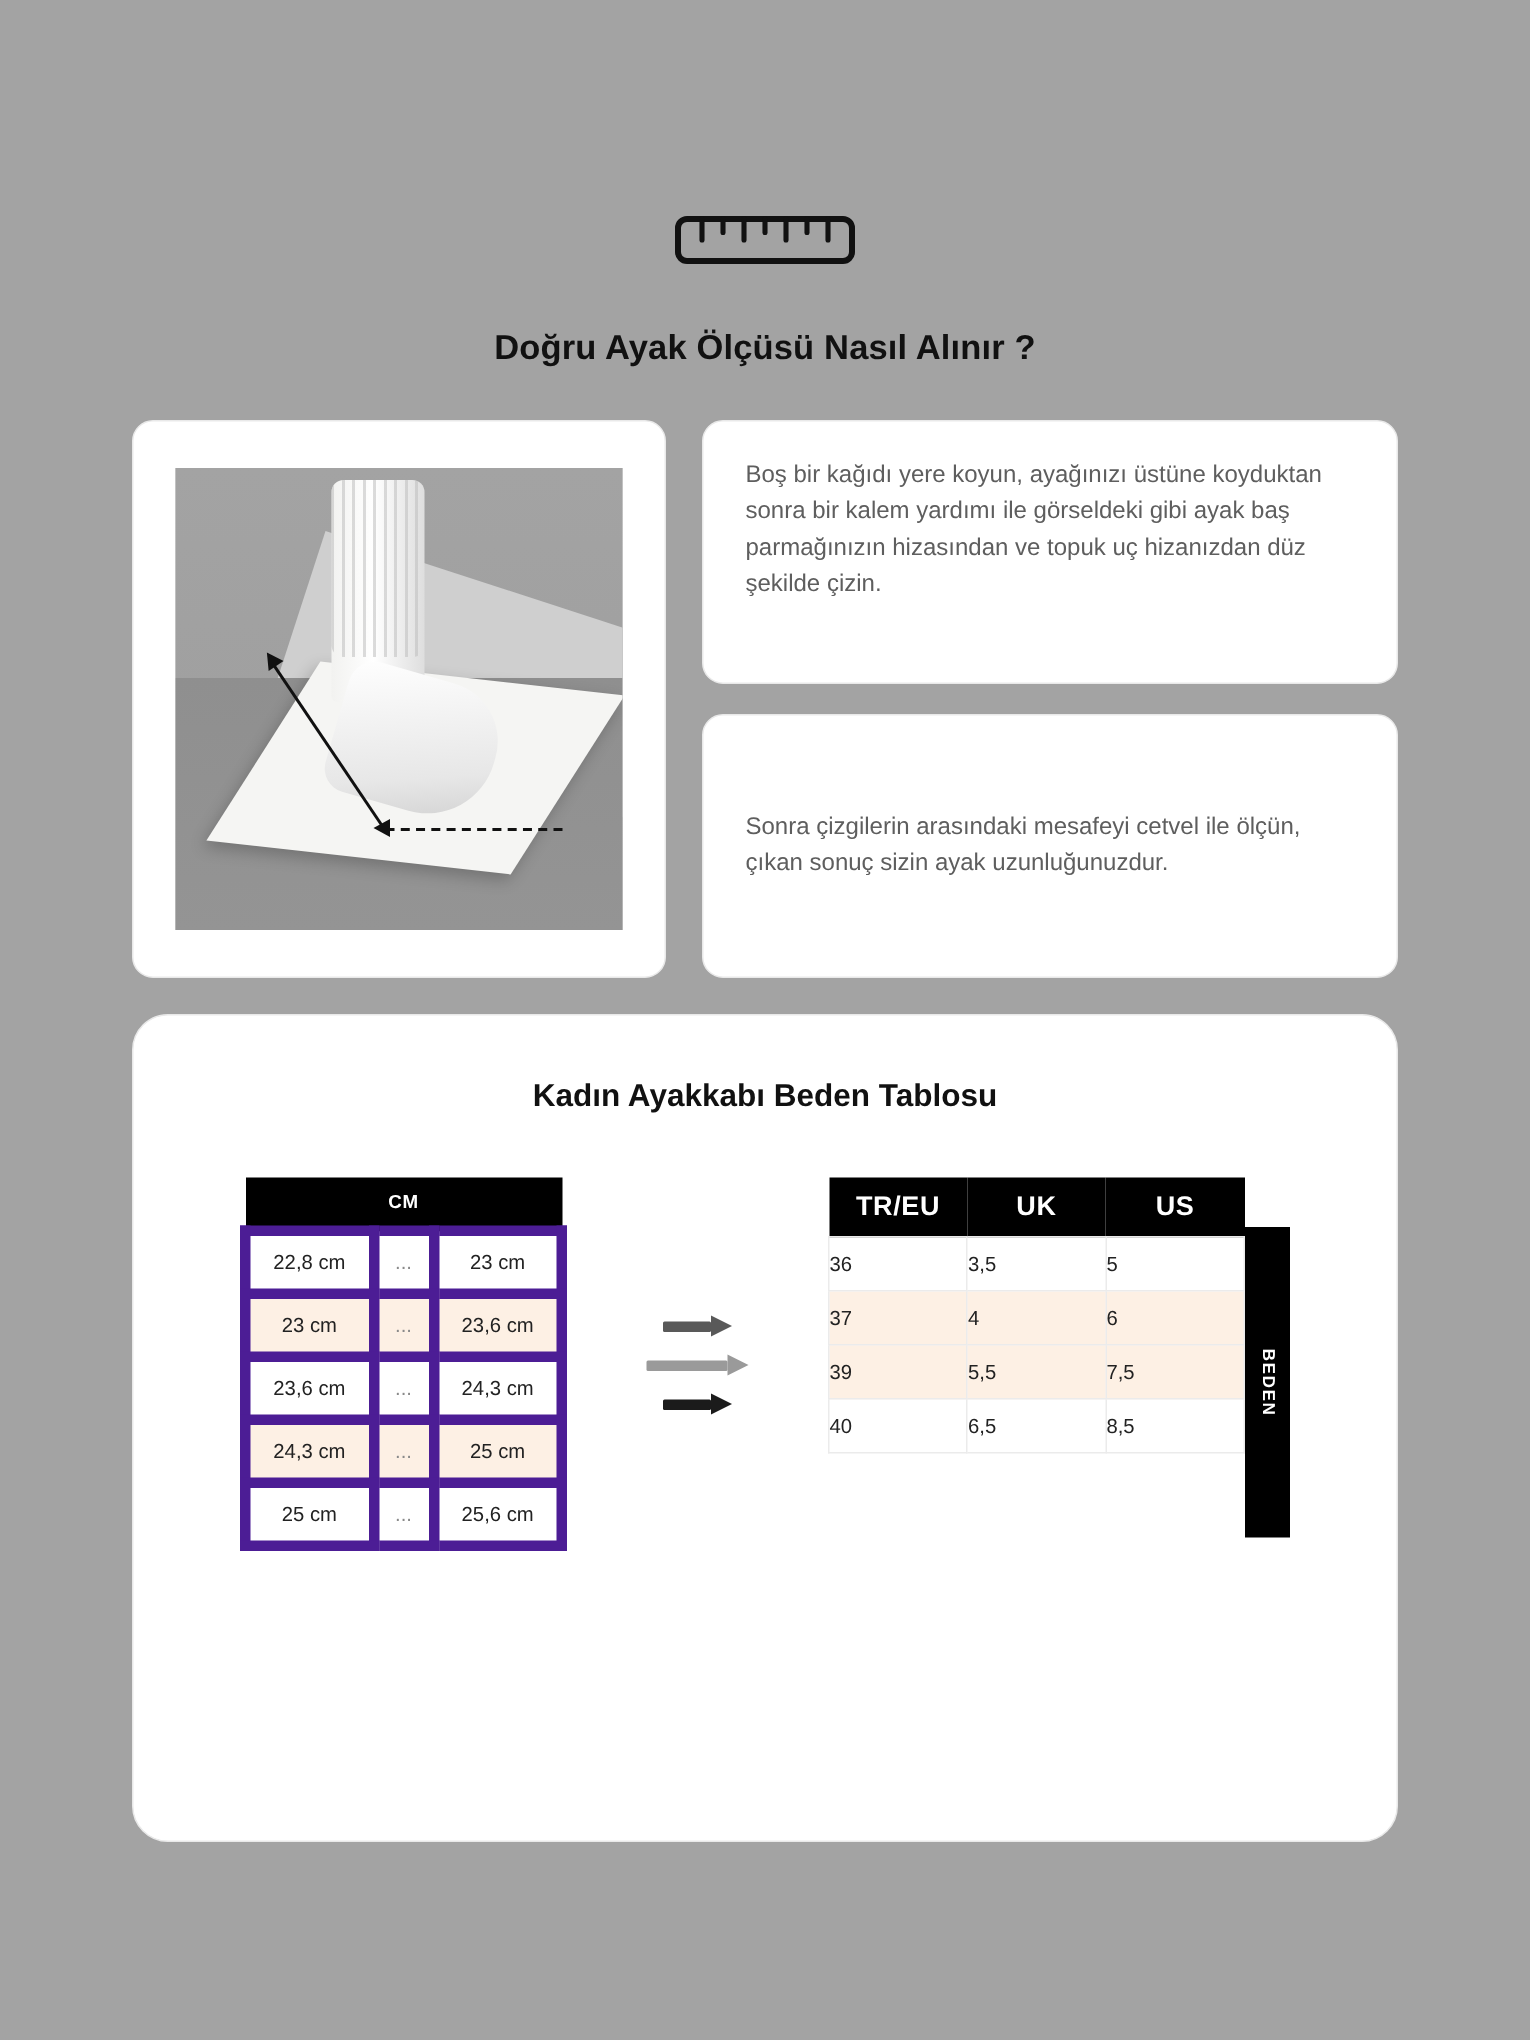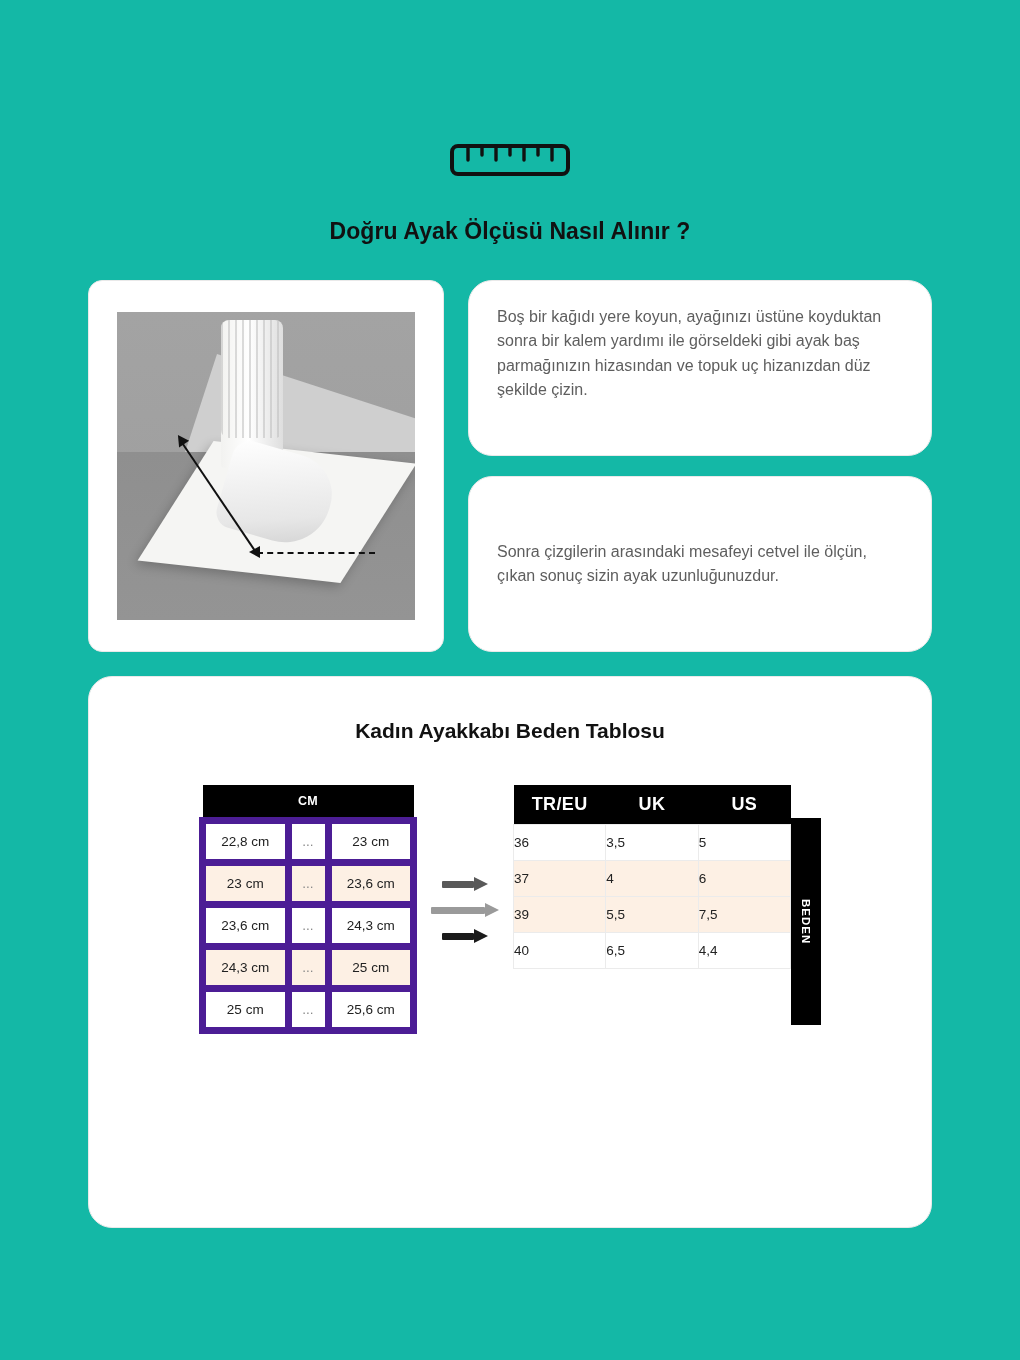--- a/index.html
+++ b/index.html
@@ -9,21 +9,21 @@
     width: 1020px;
     height: 1360px;
     background: #ffffff;
     font-family: "Liberation Sans", sans-serif;
     color: #1a1a1a;
   }
   .page {
     position: relative;
     width: 1020px;
     height: 1360px;
-    background: #14b8a6;
+    background: #a3a3a3;
     overflow: hidden;
   }
 
   
   .ruler-wrap {
     position: absolute;
     top: 140px;
     left: 0;
     width: 1020px;
     display: flex;
@@ -153,21 +153,21 @@
   }
 
   .text-col {
     width: 464px;
     display: flex;
     flex-direction: column;
     gap: 20px;
   }
   .text-card {
     border: 1px solid #e9e9e9;
-    border-radius: 24px;
+    border-radius: 14px;
     background: #fff;
     padding: 24px 28px;
     color: #5e5e5e;
     font-size: 16px;
     line-height: 1.52;
   }
   .text-card.first { height: 176px; }
   .text-card.second { height: 176px; display: flex; align-items: center; }
 
   
@@ -186,20 +186,21 @@
     text-align: center;
     font-size: 21px;
     font-weight: bold;
     color: #111;
   }
   .tables {
     margin-top: 42px;
     display: flex;
     justify-content: center;
     align-items: flex-start;
+    gap: 39px;
   }
   table {
     border-collapse: collapse;
     font-size: 13.5px;
     color: #222;
   }
   .cm-table { width: 218px; }
   .cm-table th {
     background: #000;
     color: #fff;
@@ -412,21 +413,21 @@
               <td>6</td>
             </tr>
             <tr class="alt">
               <td>39</td>
               <td>5,5</td>
               <td>7,5</td>
             </tr>
             <tr>
               <td>40</td>
               <td>6,5</td>
-              <td>4,4</td>
+              <td>8,5</td>
             </tr>
           </tbody>
         </table>
         <div class="beden-label">
           <span>BEDEN</span>
         </div>
       </div>
 
     </div>
   </div>

